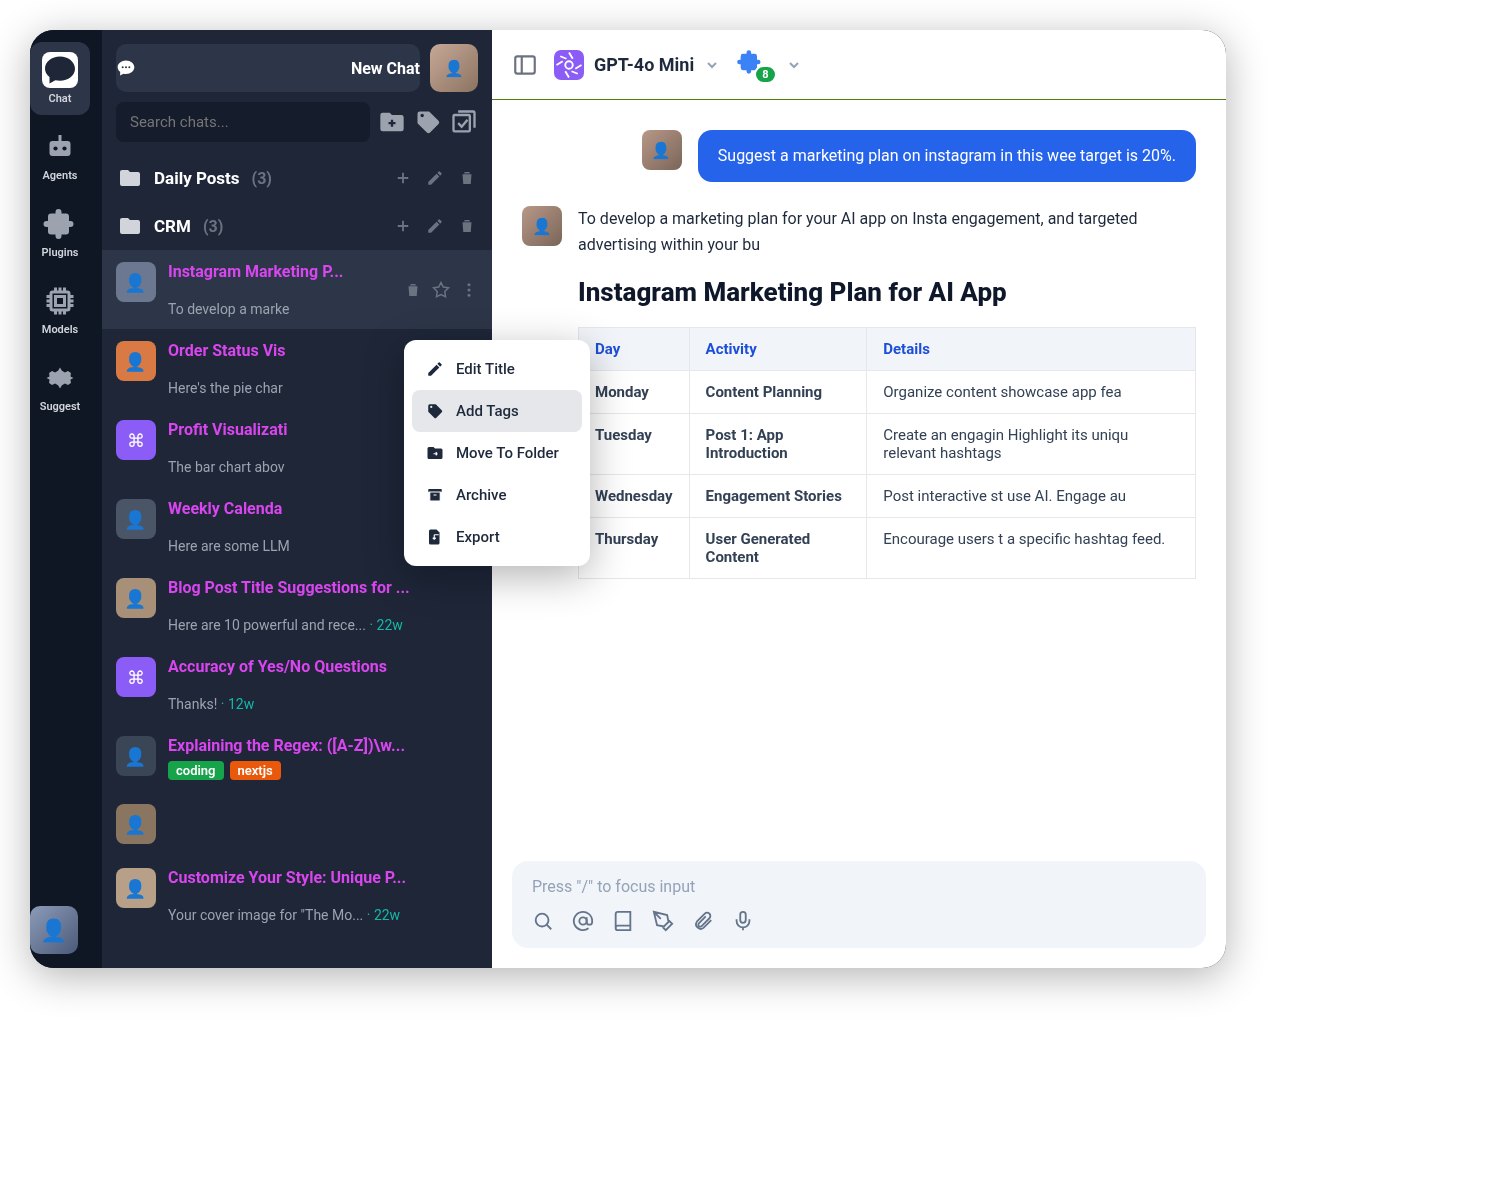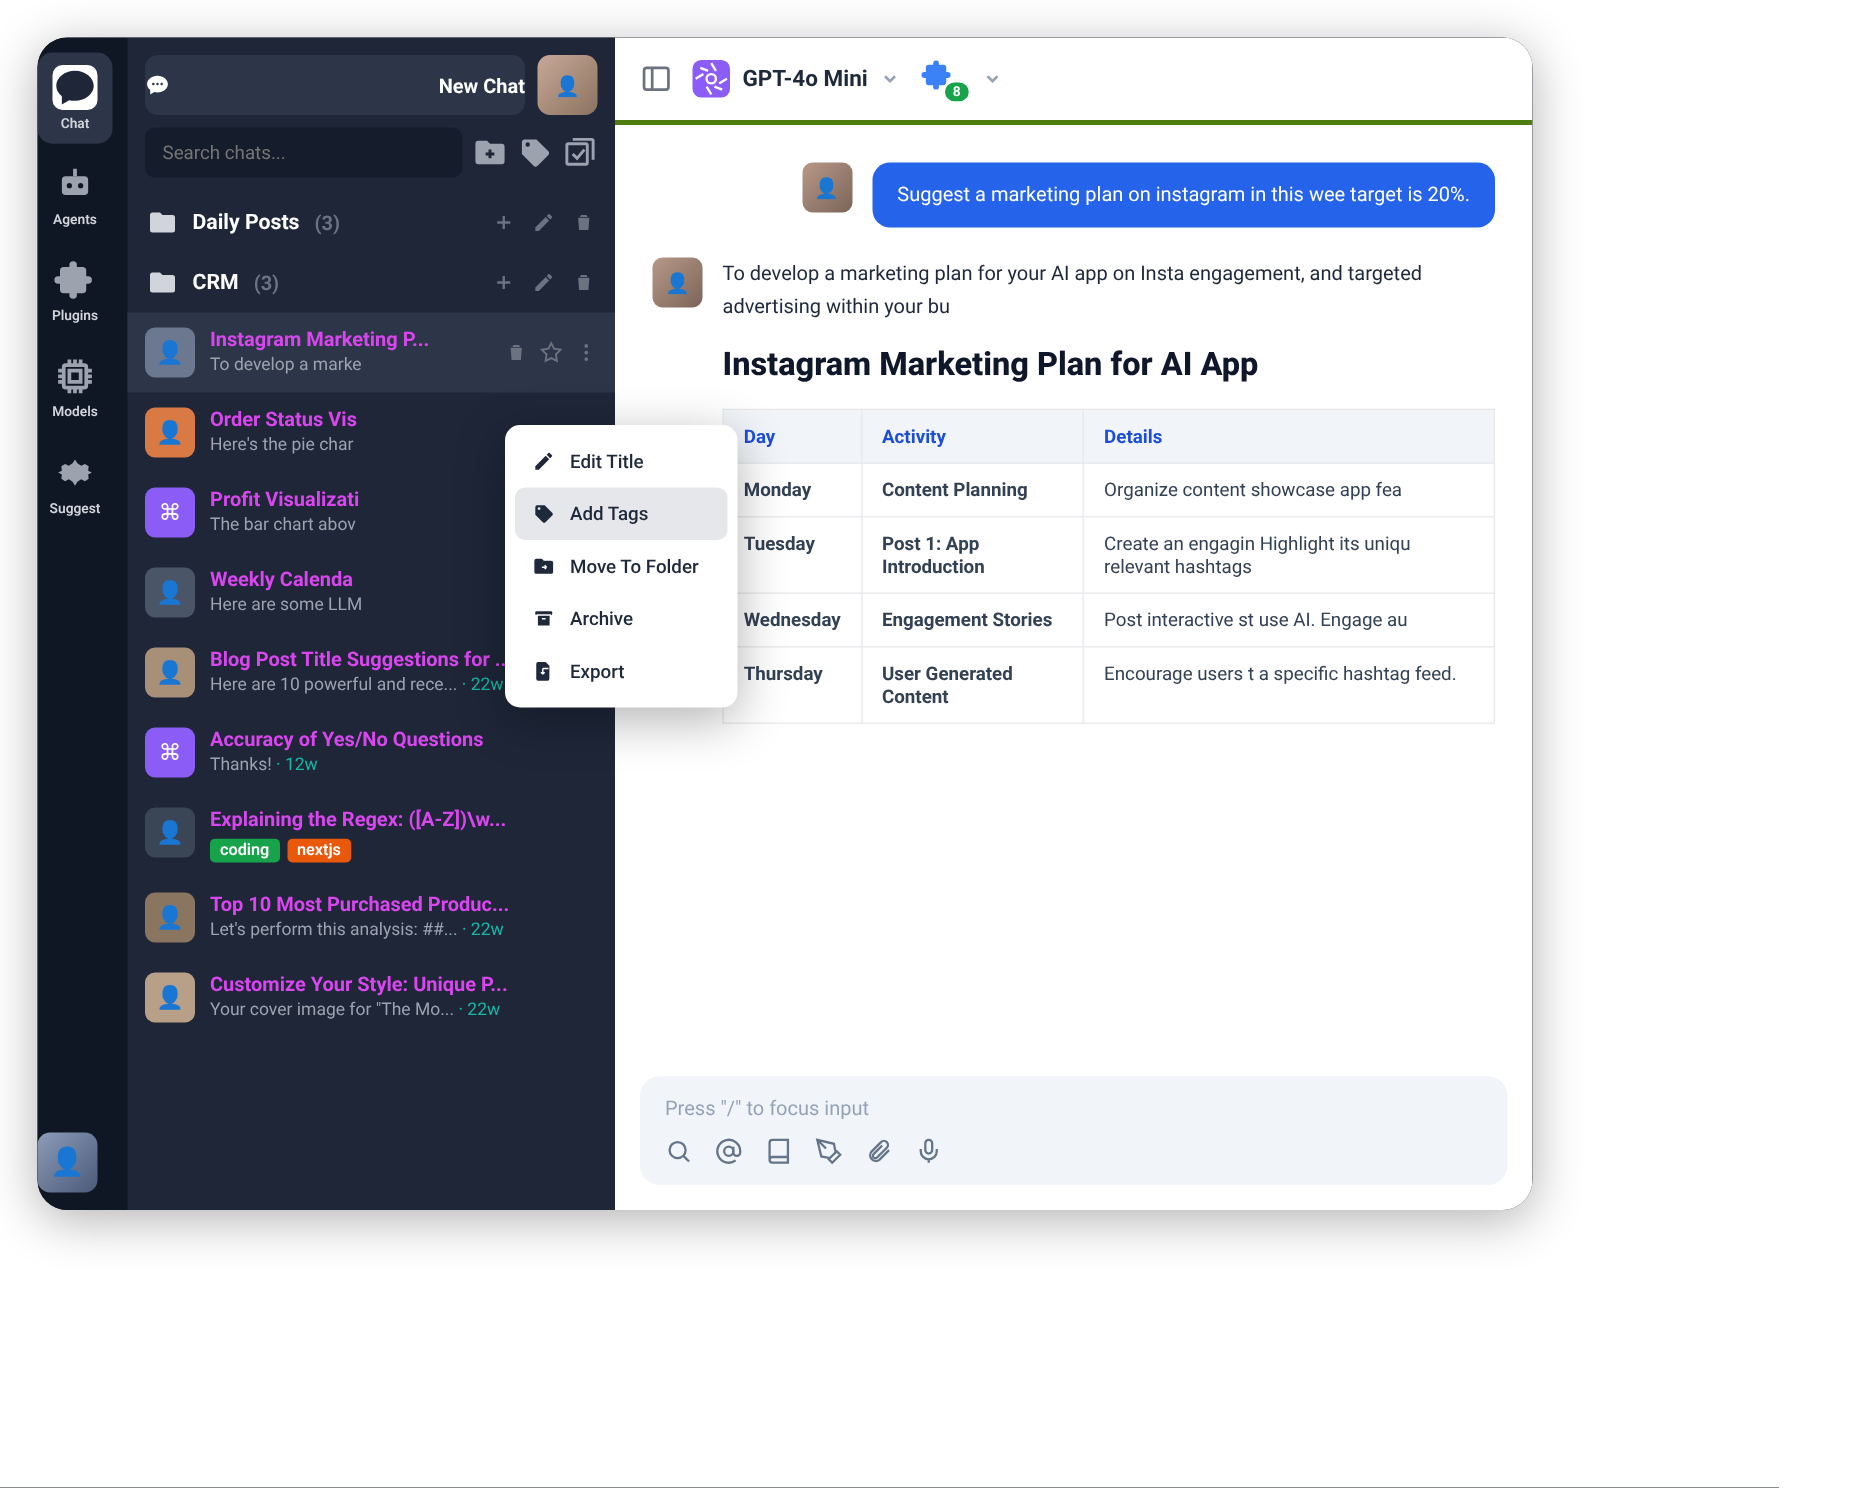--- a/index.html
+++ b/index.html
@@ -22,32 +22,32 @@
 .folder{display:flex;align-items:center;padding:12px 16px;gap:12px;color:#fff;cursor:pointer}
 .folder-icon{width:24px;height:24px;color:#d1d5db}
 .folder-name{font-size:17px;font-weight:700}
 .folder-count{color:#6b7280;font-weight:700}
 .folder-actions{margin-left:auto;display:flex;gap:14px;color:#6b7280}
 .chat-item{display:flex;padding:12px 14px;gap:12px;cursor:pointer;position:relative}
 .chat-item.selected{background:#2d3648}
 .chat-thumb{width:40px;height:40px;border-radius:8px;flex-shrink:0;display:flex;align-items:center;justify-content:center;color:#fff;font-size:18px}
 .chat-body{flex:1;min-width:0}
 .chat-title{font-size:16px;font-weight:700;color:#d946ef;white-space:nowrap;overflow:hidden;text-overflow:ellipsis}
-.chat-preview{font-size:14px;color:#9ca3af;white-space:nowrap;overflow:hidden;text-overflow:ellipsis;margin-top:3px}
+.chat-preview{font-size:14px;color:#9ca3af;white-space:nowrap;overflow:hidden;text-overflow:ellipsis;margin-top:20px}
 .chat-meta{color:#14b8a6;font-size:14px}
 .chat-actions{display:flex;gap:10px;color:#6b7280;align-items:center}
 .tags{display:flex;gap:6px;margin-top:6px}
 .tag{padding:2px 8px;border-radius:4px;font-size:13px;color:#fff;font-weight:600}
 .tag.green{background:#16a34a}
 .tag.orange{background:#ea580c}
 .context-menu{position:absolute;top:310px;left:302px;background:#fff;border-radius:12px;box-shadow:0 10px 40px rgba(0,0,0,0.3);padding:8px;width:186px;z-index:100}
 .menu-item{display:flex;align-items:center;gap:12px;padding:12px 14px;border-radius:8px;cursor:pointer;font-size:15px;color:#1e293b;font-weight:500}
 .menu-item.hover{background:#e5e7eb}
 .main{flex:1;background:#fff;display:flex;flex-direction:column;overflow:hidden}
-.main-header{height:70px;display:flex;align-items:center;gap:16px;padding:0 20px;border-bottom:4px solid #4d7c0f}
+.main-header{height:70px;display:flex;align-items:center;gap:16px;padding:0 20px;border-bottom:1px solid #4d7c0f}
 .hdr-icon{width:26px;height:26px;color:#6b7280;cursor:pointer}
 .model-badge{display:flex;align-items:center;gap:10px;cursor:pointer}
 .model-icon{width:30px;height:30px;background:#8b5cf6;border-radius:7px;display:flex;align-items:center;justify-content:center;color:#fff}
 .model-name{font-size:18px;font-weight:700;color:#1e293b}
 .plugin-badge{position:relative;display:flex;align-items:center;gap:8px;cursor:pointer}
 .plugin-icon{font-size:26px;color:#3b82f6}
 .plugin-count{position:absolute;bottom:-2px;left:18px;background:#16a34a;color:#fff;border-radius:10px;font-size:11px;font-weight:700;padding:1px 6px;border:2px solid #fff}
 .convo{flex:1;overflow:auto;padding:30px 0}
 .msg{display:flex;gap:16px;padding:0 30px 24px}
 .msg-avatar{width:40px;height:40px;border-radius:8px;flex-shrink:0;background:linear-gradient(135deg,#b89888,#7a6558);display:flex;align-items:center;justify-content:center;color:#fff}
@@ -254,24 +254,20 @@
           <div class="chat-body">
             <div class="chat-title">Explaining the Regex: ([A-Z])\w...</div>
             <div class="tags">
               <span class="tag green">coding</span>
               <span class="tag orange">nextjs</span>
             </div>
           </div>
         </div>
         <div class="chat-item">
           <div class="chat-thumb" style="background:#8a7560">👤</div>
-          <div class="chat-body">
-            <div class="chat-title">Top 10 Most Purchased Produc...</div>
-            <div class="chat-preview">Let's perform this analysis: ##... <span class="chat-meta">· 22w</span></div>
-          </div>
         </div>
         <div class="chat-item">
           <div class="chat-thumb" style="background:#b8a088">👤</div>
           <div class="chat-body">
             <div class="chat-title">Customize Your Style: Unique P...</div>
             <div class="chat-preview">Your cover image for "The Mo... <span class="chat-meta">· 22w</span></div>
           </div>
         </div>
       </div>
 

